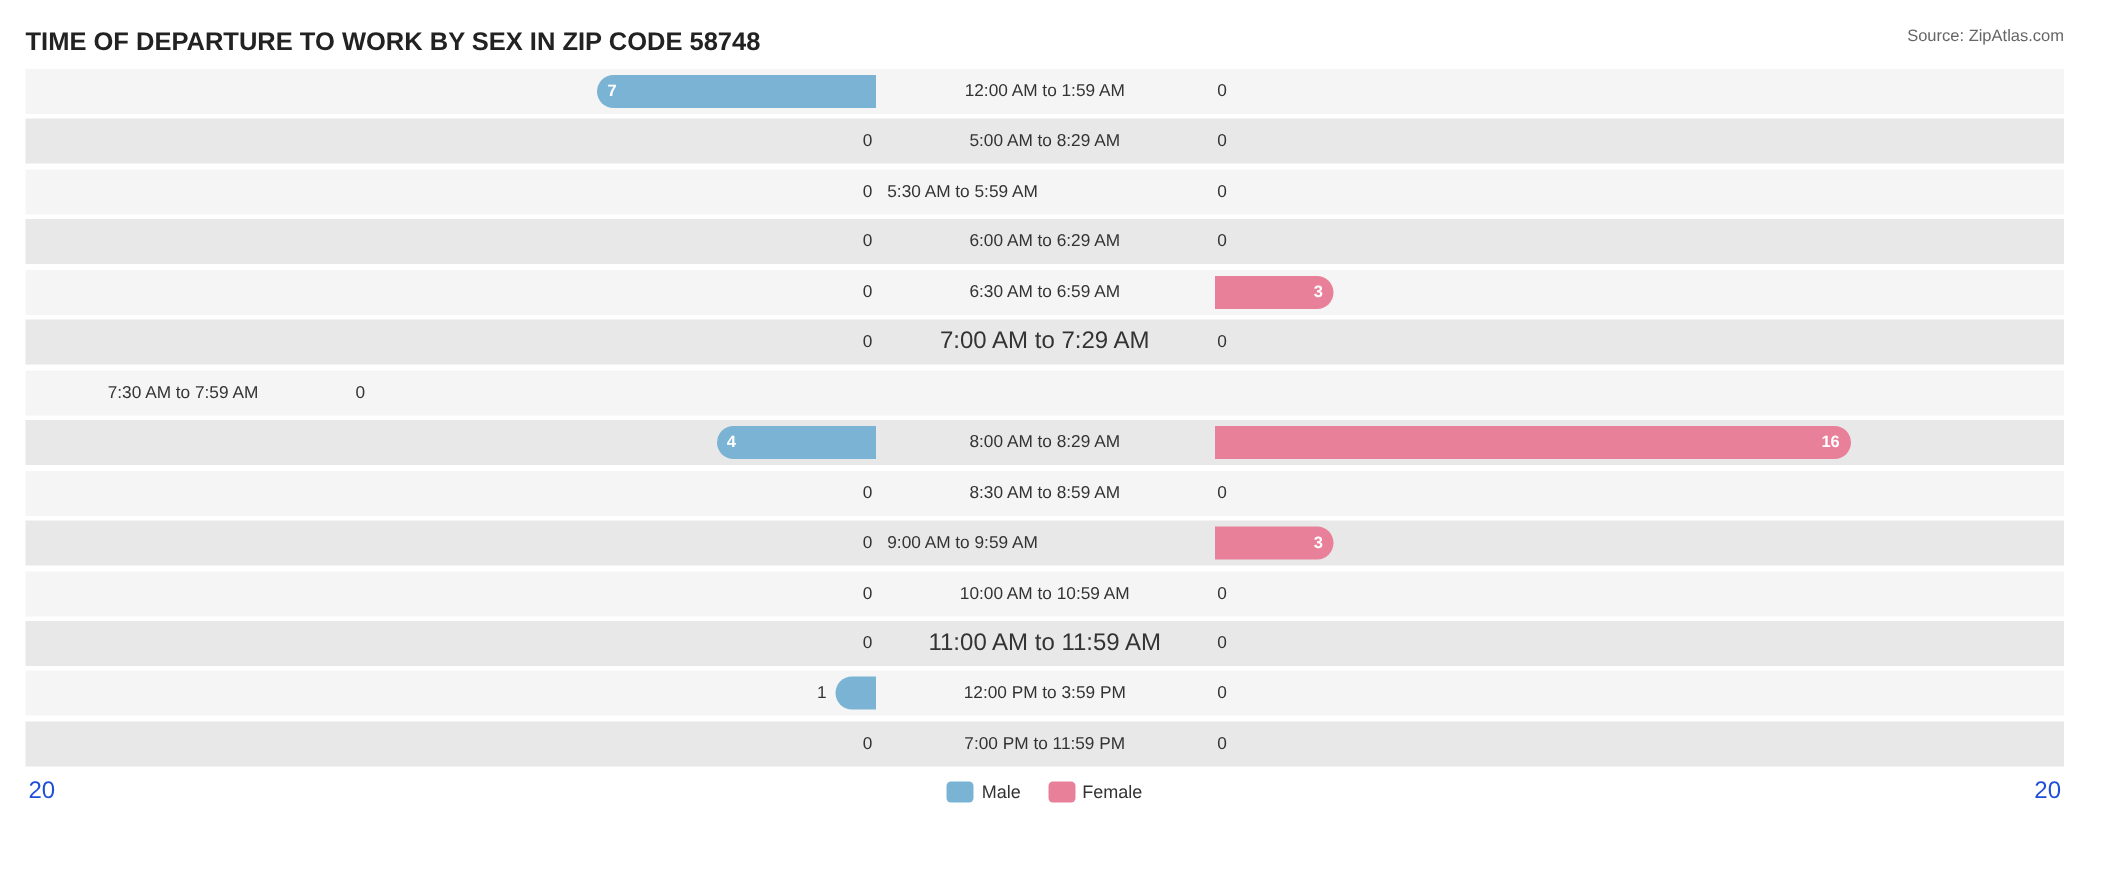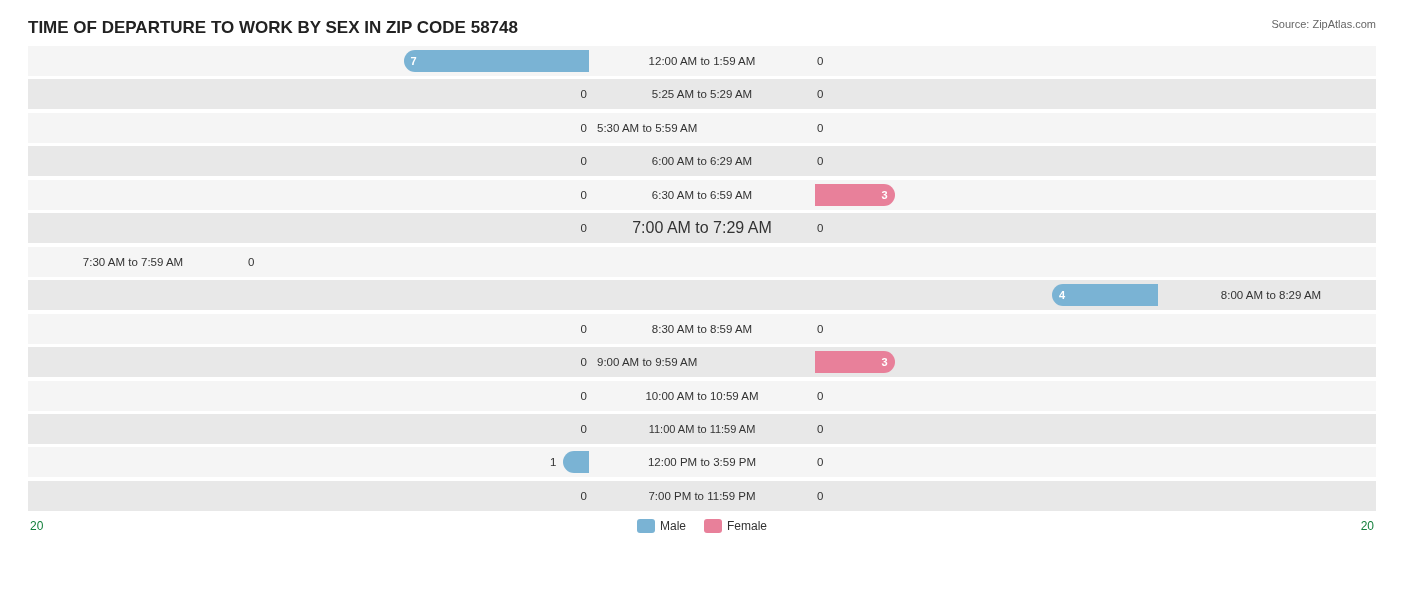--- a/index.html
+++ b/index.html
@@ -6,21 +6,21 @@
     body {
       background: #fff;
       font-family: Arial, sans-serif;
       width: 1406px;
       height: 595px;
       overflow: hidden;
     }
     .chart-container {
       width: 1406px;
       height: 595px;
-      padding: 18px 30px 50px 28px;
+      padding: 18px 30px 50px 17px;
       position: relative;
     }
     .chart-title {
       font-size: 17px;
       font-weight: bold;
       color: #222;
       margin-bottom: 4px;
     }
     .source-text {
       position: absolute;
@@ -102,22 +102,22 @@
       white-space: nowrap;
     }
     .chart-bottom {
       display: flex;
       justify-content: space-between;
       align-items: center;
       margin-top: 6px;
       padding: 0 2px;
     }
     .axis-label {
-      font-size: 12px;
-      color: #15803d;
+      font-size: 16px;
+      color: #1d4ed8;
     }
     .legend {
       display: flex;
       gap: 18px;
       align-items: center;
       font-size: 12px;
       color: #333;
     }
     .legend-item {
       display: flex;
@@ -154,21 +154,21 @@
     </div>
     <div class="right-section">
       <span style="position:absolute;left:calc(4px + 6px);font-size:11.5px;color:#333;">0</span>
     </div>
   </div>
       <div class="row">
     <div class="left-section">
       <span style="position:absolute;right:calc(4px + 6px);font-size:11.5px;color:#333;">0</span>
     </div>
     <div style="width:210px;position:relative;flex-shrink:0;display:flex;align-items:center;justify-content:center;">
-      <span style="font-size:11.5px;color:#333;white-space:nowrap;text-align:center;">5:25 AM to 5:29 AM</span>
+      <span style="font-size:11.5px;color:#333;white-space:nowrap;text-align:center;">5:00 AM to 8:29 AM</span>
     </div>
     <div class="right-section">
       <span style="position:absolute;left:calc(4px + 6px);font-size:11.5px;color:#333;">0</span>
     </div>
   </div>
       <div class="row">
     <div class="left-section">
       <span style="position:absolute;right:calc(4px + 6px);font-size:11.5px;color:#333;">0</span>
     </div>
     <div style="width:210px;position:relative;flex-shrink:0;display:flex;align-items:center;justify-content:flex-start;">
@@ -229,20 +229,28 @@
 
         <div class="bar-male" style="width:106px;">
           <span class="bar-value">4</span>
 
         </div>
 
     </div>
     <div style="width:210px;position:relative;flex-shrink:0;display:flex;align-items:center;justify-content:center;">
       <span style="font-size:11.5px;color:#333;white-space:nowrap;text-align:center;">8:00 AM to 8:29 AM</span>
     </div>
+    <div class="right-section">
+
+        <div class="bar-female" style="width:424px;">
+          <span class="bar-value">16</span>
+
+        </div>
+
+    </div>
   </div>
       <div class="row">
     <div class="left-section">
       <span style="position:absolute;right:calc(4px + 6px);font-size:11.5px;color:#333;">0</span>
     </div>
     <div style="width:210px;position:relative;flex-shrink:0;display:flex;align-items:center;justify-content:center;">
       <span style="font-size:11.5px;color:#333;white-space:nowrap;text-align:center;">8:30 AM to 8:59 AM</span>
     </div>
     <div class="right-section">
       <span style="position:absolute;left:calc(4px + 6px);font-size:11.5px;color:#333;">0</span>
@@ -273,21 +281,21 @@
     </div>
     <div class="right-section">
       <span style="position:absolute;left:calc(4px + 6px);font-size:11.5px;color:#333;">0</span>
     </div>
   </div>
       <div class="row">
     <div class="left-section">
       <span style="position:absolute;right:calc(4px + 6px);font-size:11.5px;color:#333;">0</span>
     </div>
     <div style="width:210px;position:relative;flex-shrink:0;display:flex;align-items:center;justify-content:center;">
-      <span style="font-size:11px;color:#333;white-space:nowrap;text-align:center;">11:00 AM to 11:59 AM</span>
+      <span style="font-size:16px;color:#333;white-space:nowrap;text-align:center;">11:00 AM to 11:59 AM</span>
     </div>
     <div class="right-section">
       <span style="position:absolute;left:calc(4px + 6px);font-size:11.5px;color:#333;">0</span>
     </div>
   </div>
       <div class="row">
     <div class="left-section">
 
         <div class="bar-male" style="width:26.5px;">
 

